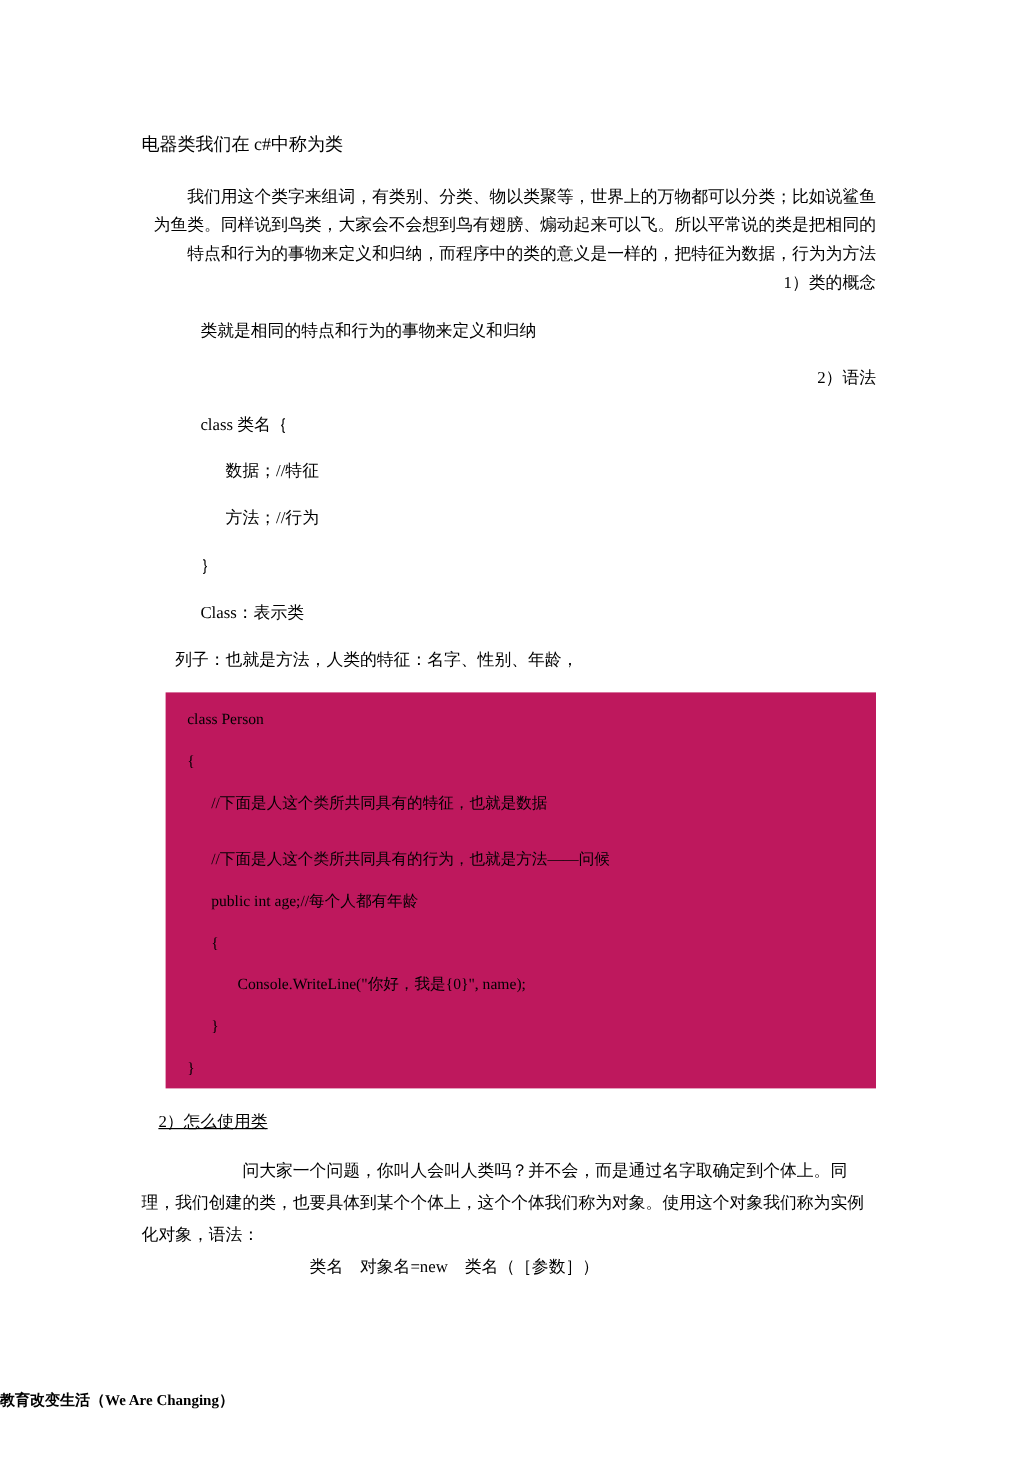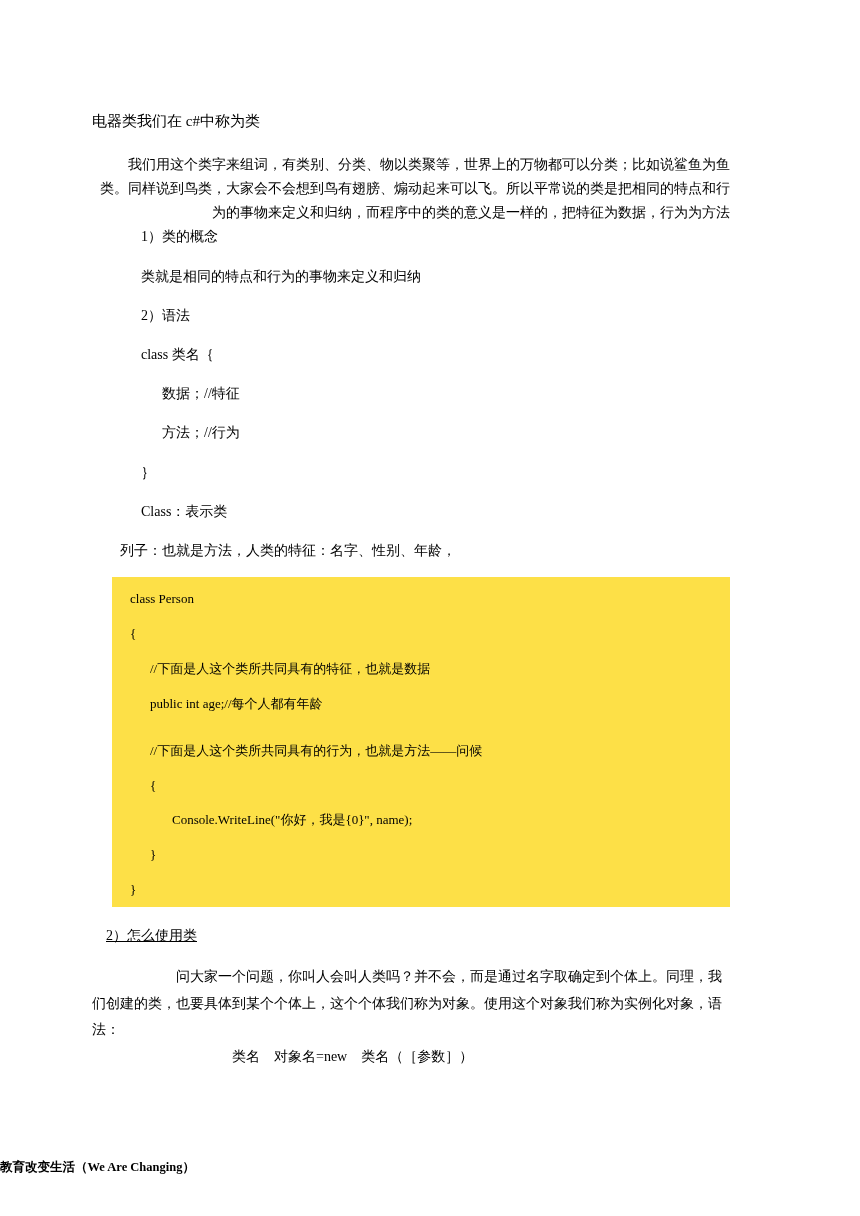--- a/index.html
+++ b/index.html
@@ -11,34 +11,35 @@
       width: 860px;
       height: 1216px;
       background: #ffffff;
       font-family: "SimSun", "宋体", serif;
       font-size: 14px;
       color: #000000;
       line-height: 1.8;
       position: relative;
     }
     .page-content {
-      padding: 108px 130px 0 92px;
+      padding: 108px 130px 0 118px;
     }
     .title {
       font-size: 15px;
       margin-bottom: 18px;
     }
     .intro-paragraph {
       text-indent: 2em;
       line-height: 1.7;
       text-align: right;
     }
     .section-item {
       padding-left: 3.5em;
       margin-bottom: 14px;
+      text-align: right;
     }
     .section-indent {
       padding-left: 3.5em;
       margin-bottom: 14px;
     }
     .code-indent1 {
       padding-left: 3.5em;
       margin-bottom: 14px;
     }
     .code-indent2 {
@@ -47,21 +48,21 @@
     }
     .example-intro {
       padding-left: 2em;
       margin-bottom: 14px;
     }
     .code-block-wrapper {
       padding-left: 20px;
       margin-bottom: 16px;
     }
     .code-block {
-      background: #fde047;
+      background: #be185d;
       padding: 14px 18px 8px 18px;
     }
     .code-line {
       font-family: "Times New Roman", "SimSun", serif;
       font-size: 13px;
       margin-bottom: 18px;
       line-height: 1.3;
     }
     .code-line.indent1 {
       padding-left: 20px;
@@ -115,22 +116,22 @@
   <div class="code-indent1">｝</div>
   <div class="code-indent1">Class：表示类</div>
 
   <div class="example-intro">列子：也就是方法，人类的特征：名字、性别、年龄，</div>
 
   <div class="code-block-wrapper">
     <div class="code-block">
       <div class="code-line">class Person</div>
       <div class="code-line">{</div>
       <div class="code-line indent1">//下面是人这个类所共同具有的特征，也就是数据</div>
+      <div class="code-line indent1 spacer-top">//下面是人这个类所共同具有的行为，也就是方法——问候</div>
       <div class="code-line indent1">public int age;//每个人都有年龄</div>
-      <div class="code-line indent1 spacer-top">//下面是人这个类所共同具有的行为，也就是方法——问候</div>
       <div class="code-line indent1">{</div>
       <div class="code-line indent2">Console.WriteLine("你好，我是{0}", name);</div>
       <div class="code-line indent1">}</div>
       <div class="code-line last">}</div>
     </div>
   </div>
 
   <div class="usage-section">2）怎么使用类</div>
 
   <div class="usage-paragraph" style="text-indent: 6em;">问大家一个问题，你叫人会叫人类吗？并不会，而是通过名字取确定到个体上。同理，我们创建的类，也要具体到某个个体上，这个个体我们称为对象。使用这个对象我们称为实例化对象，语法：</div>

